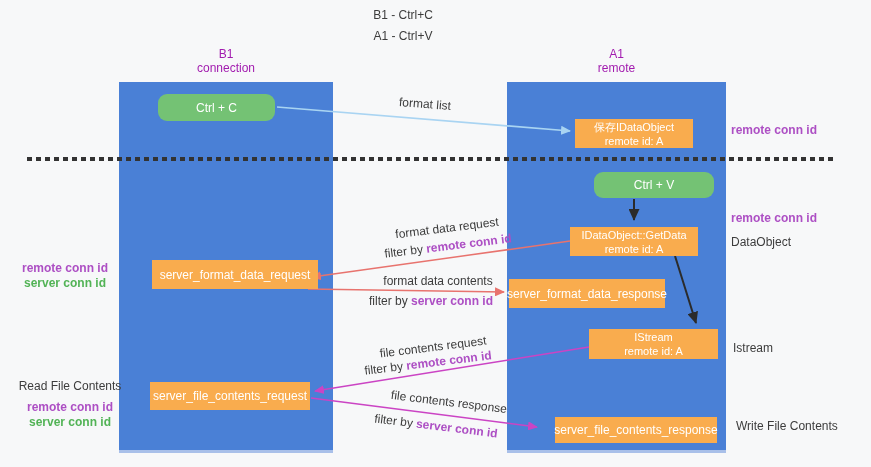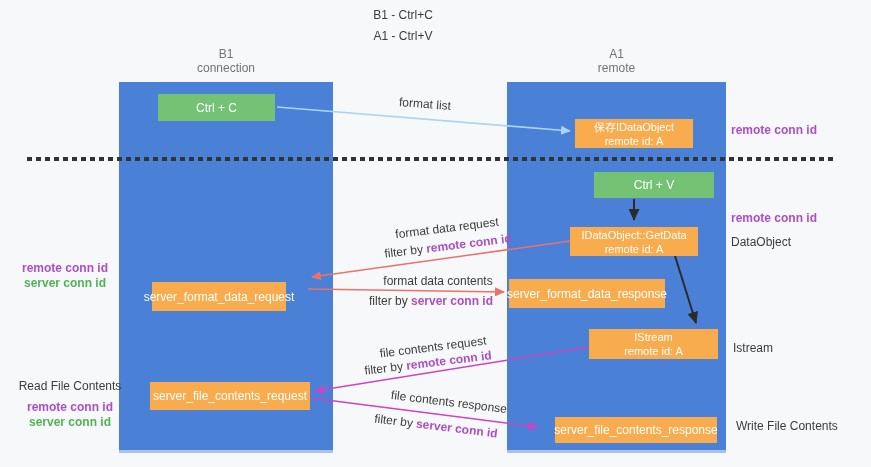--- a/index.html
+++ b/index.html
@@ -11,29 +11,29 @@
   html,body{margin:0;padding:0;}
   body{background:#e9e9e9;font-family:"Liberation Sans",sans-serif;}
   #canvas{position:relative;width:871px;height:467px;background:var(--background);overflow:hidden;}
   .col{position:absolute;background:var(--lifeline-blue);border-bottom:3px solid #a9c0e9;z-index:1;}
   .dashline{position:absolute;left:27px;top:157px;width:806px;height:4px;z-index:2;
     background:repeating-linear-gradient(to right,#333 0 5px,transparent 5px 9px);}
   svg.overlay{position:absolute;left:0;top:0;z-index:2;}
   .box{position:absolute;z-index:3;display:flex;flex-direction:column;align-items:center;justify-content:center;
     color:#fff;text-align:center;white-space:nowrap;}
   .box.orange{background:var(--box-orange);}
-  .box.green{background:var(--box-green);font-size:12px;}
+  .box.green{background:var(--box-green);font-size:12px;border-radius:9px;}
   .box .l{font-size:11px;line-height:14px;}
   .box.single{font-size:12px;}
   .lbl{position:absolute;z-index:4;white-space:nowrap;transform:translate(-50%,-50%) rotate(var(--r,0deg));
     font-size:12px;color:var(--text-dark);}
   .note{position:absolute;z-index:4;white-space:nowrap;font-size:12px;color:var(--text-dark);}
   .purple{color:var(--text-purple);font-weight:bold;}
   .greentx{color:var(--text-green);font-weight:bold;}
-  .hdr{position:absolute;z-index:4;text-align:center;font-size:12px;line-height:14px;color:#737373;}
+  .hdr{position:absolute;z-index:4;text-align:center;font-size:12px;line-height:14px;color:#a21caf;}
   .title{position:absolute;left:403px;top:5px;transform:translateX(-50%);z-index:4;text-align:center;
     font-size:12px;line-height:21px;color:var(--text-dark);}
   .sideblock{position:absolute;z-index:4;text-align:center;font-size:12px;line-height:15px;}
   .ln-blue{stroke:var(--arrow-lightblue);stroke-width:1.6;}
   .ln-black{stroke:var(--arrow-black);stroke-width:2;}
   .ln-salmon{stroke:var(--arrow-salmon);stroke-width:1.5;}
   .ln-magenta{stroke:var(--arrow-magenta);stroke-width:1.5;}
   .f-blue{fill:var(--arrow-lightblue);} .f-black{fill:var(--arrow-black);}
   .f-salmon{fill:var(--arrow-salmon);} .f-magenta{fill:var(--arrow-magenta);}
 </style>
@@ -98,21 +98,21 @@
   </div>
   <div class="box orange" style="left:570px;top:227px;width:128px;height:29px;">
     <div class="l">IDataObject::GetData</div>
     <div class="l">remote id: A</div>
   </div>
   <div class="box orange" style="left:589px;top:329px;width:129px;height:30px;">
     <div class="l">IStream</div>
     <div class="l">remote id: A</div>
   </div>
 
-  <div class="box orange single" style="left:152px;top:282px;width:134px;height:29px;">
+  <div class="box orange single" style="left:152px;top:260px;width:166px;height:29px;">
     <span>server_format_data_request</span>
   </div>
   <div class="box orange single" style="left:509px;top:279px;width:156px;height:29px;">
     <span>server_format_data_response</span>
   </div>
   <div class="box orange single" style="left:150px;top:382px;width:160px;height:28px;">
     <span>server_file_contents_request</span>
   </div>
   <div class="box orange single" style="left:543px;top:417px;width:162px;height:26px;margin-left:12px;">
     <span>server_file_contents_response</span>

